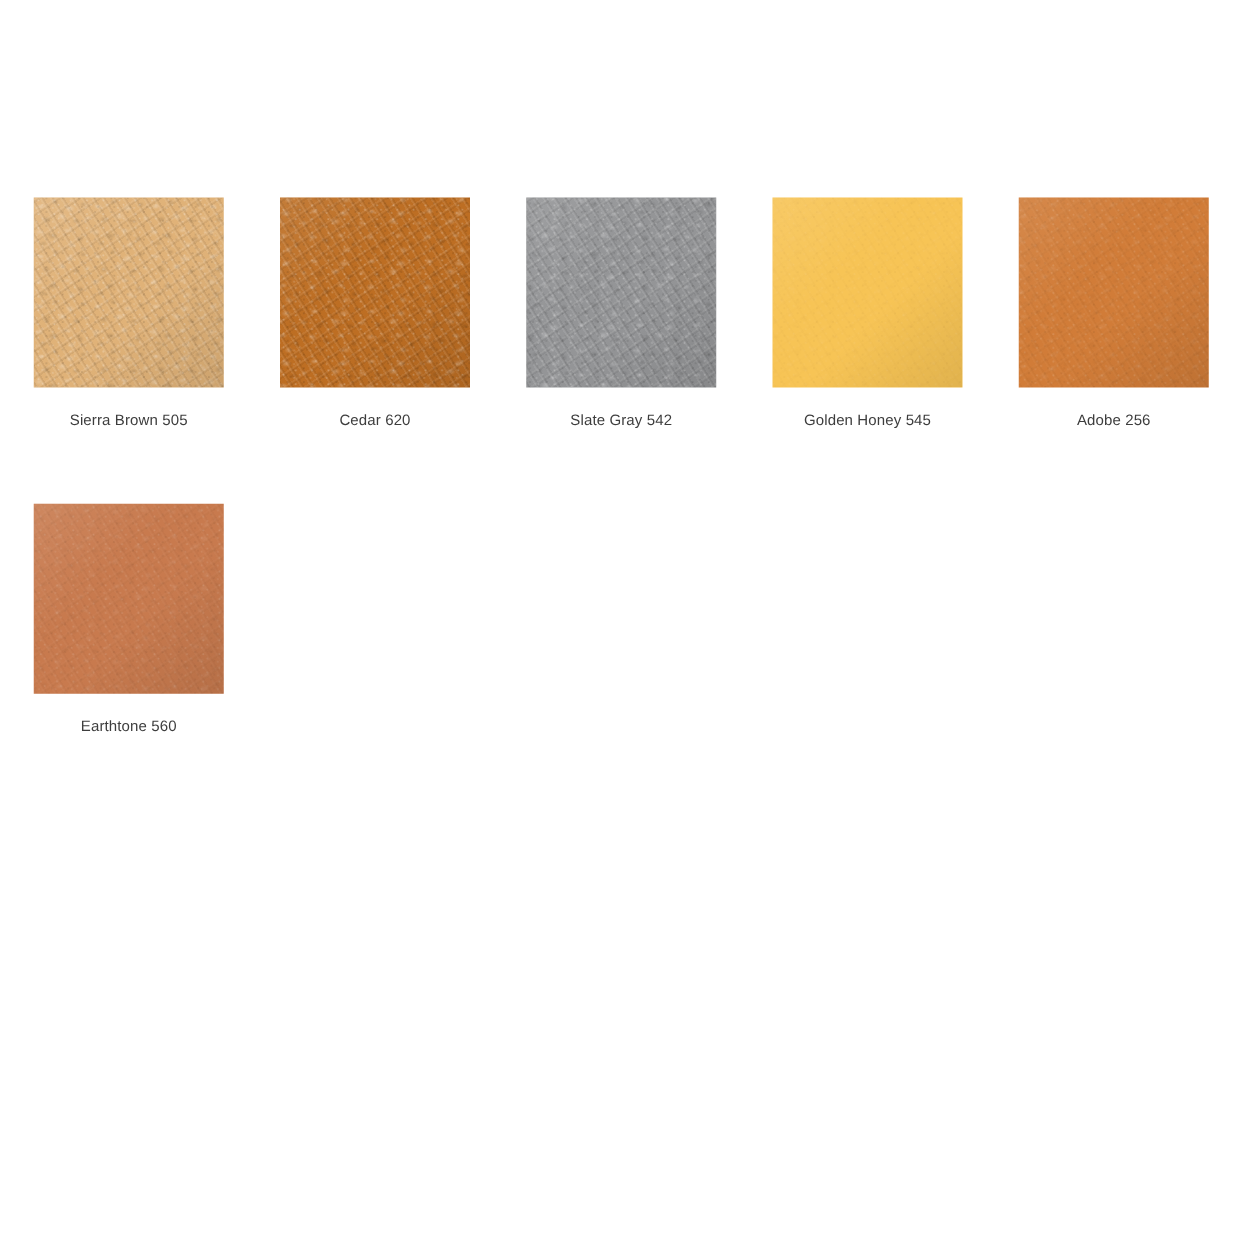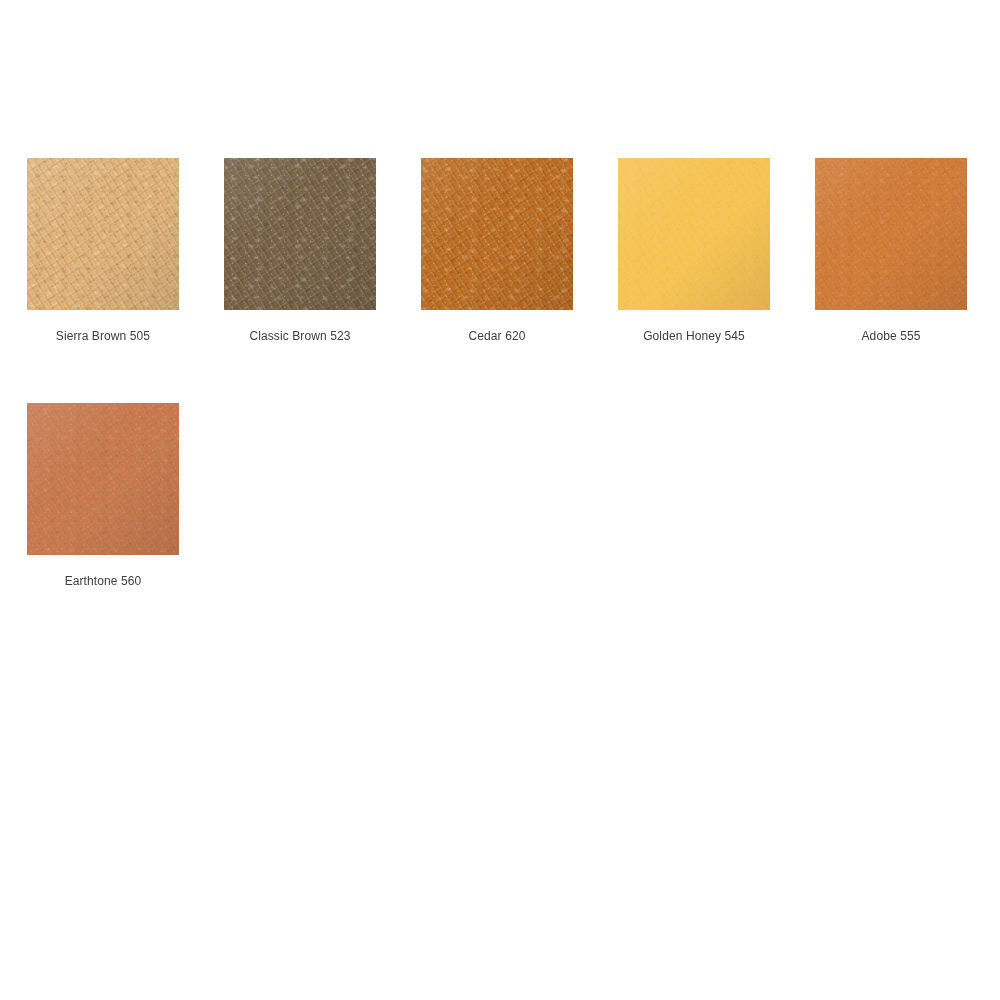--- a/index.html
+++ b/index.html
@@ -137,54 +137,54 @@
       <div class="swatch-cell">
         <div class="swatch-chip tex-coarse" style="background-color: rgb(224, 178, 120);">
           <div class="tex-a" style="background-position: 0px 0px;"></div>
           <div class="tex-b"></div>
           <div class="tex-c" style="background-position: 14px 10px;"></div>
           <div class="tex-shade"></div>
         </div>
         <div class="swatch-label">Sierra Brown 505</div>
       </div>
       <div class="swatch-cell">
-        <div class="swatch-chip tex-coarse" style="background-color: rgb(121, 98, 72);">
-          <div class="tex-a" style="background-position: 5px 33px;"></div>
-          <div class="tex-b"></div>
-          <div class="tex-c" style="background-position: 19px 3px;"></div>
-          <div class="tex-shade"></div>
-        </div>
-        <div class="swatch-label">Classic Brown 523</div>
-      </div>
-      <div class="swatch-cell">
         <div class="swatch-chip tex-coarse" style="background-color: rgb(189, 110, 35);">
           <div class="tex-a" style="background-position: 22px 4px;"></div>
           <div class="tex-b"></div>
           <div class="tex-c" style="background-position: 36px 14px;"></div>
           <div class="tex-shade"></div>
         </div>
         <div class="swatch-label">Cedar 620</div>
+      </div>
+      <div class="swatch-cell">
+        <div class="swatch-chip tex-coarse" style="background-color: rgb(148, 149, 151);">
+          <div class="tex-a" style="background-position: 39px 15px;"></div>
+          <div class="tex-b"></div>
+          <div class="tex-c" style="background-position: 7px 25px;"></div>
+          <div class="tex-shade"></div>
+        </div>
+        <div class="swatch-label">Slate Gray 542</div>
       </div>
       <div class="swatch-cell">
         <div class="swatch-chip tex-smooth" style="background-color: rgb(247, 196, 85);">
           <div class="tex-a" style="background-position: 10px 26px;"></div>
           <div class="tex-b"></div>
           <div class="tex-c" style="background-position: 24px 36px;"></div>
           <div class="tex-shade"></div>
         </div>
         <div class="swatch-label">Golden Honey 545</div>
       </div>
       <div class="swatch-cell">
         <div class="swatch-chip tex-fine" style="background-color: rgb(209, 124, 56);">
           <div class="tex-a" style="background-position: 44px 8px;"></div>
           <div class="tex-b"></div>
           <div class="tex-c" style="background-position: 12px 18px;"></div>
           <div class="tex-shade"></div>
         </div>
-        <div class="swatch-label">Adobe 555</div>
+        <div class="swatch-label">Adobe 256</div>
       </div>
       <div class="swatch-cell">
         <div class="swatch-chip tex-fine" style="background-color: rgb(200, 122, 78);">
           <div class="tex-a" style="background-position: 15px 19px;"></div>
           <div class="tex-b"></div>
           <div class="tex-c" style="background-position: 29px 29px;"></div>
           <div class="tex-shade"></div>
         </div>
         <div class="swatch-label">Earthtone 560</div>
       </div>

